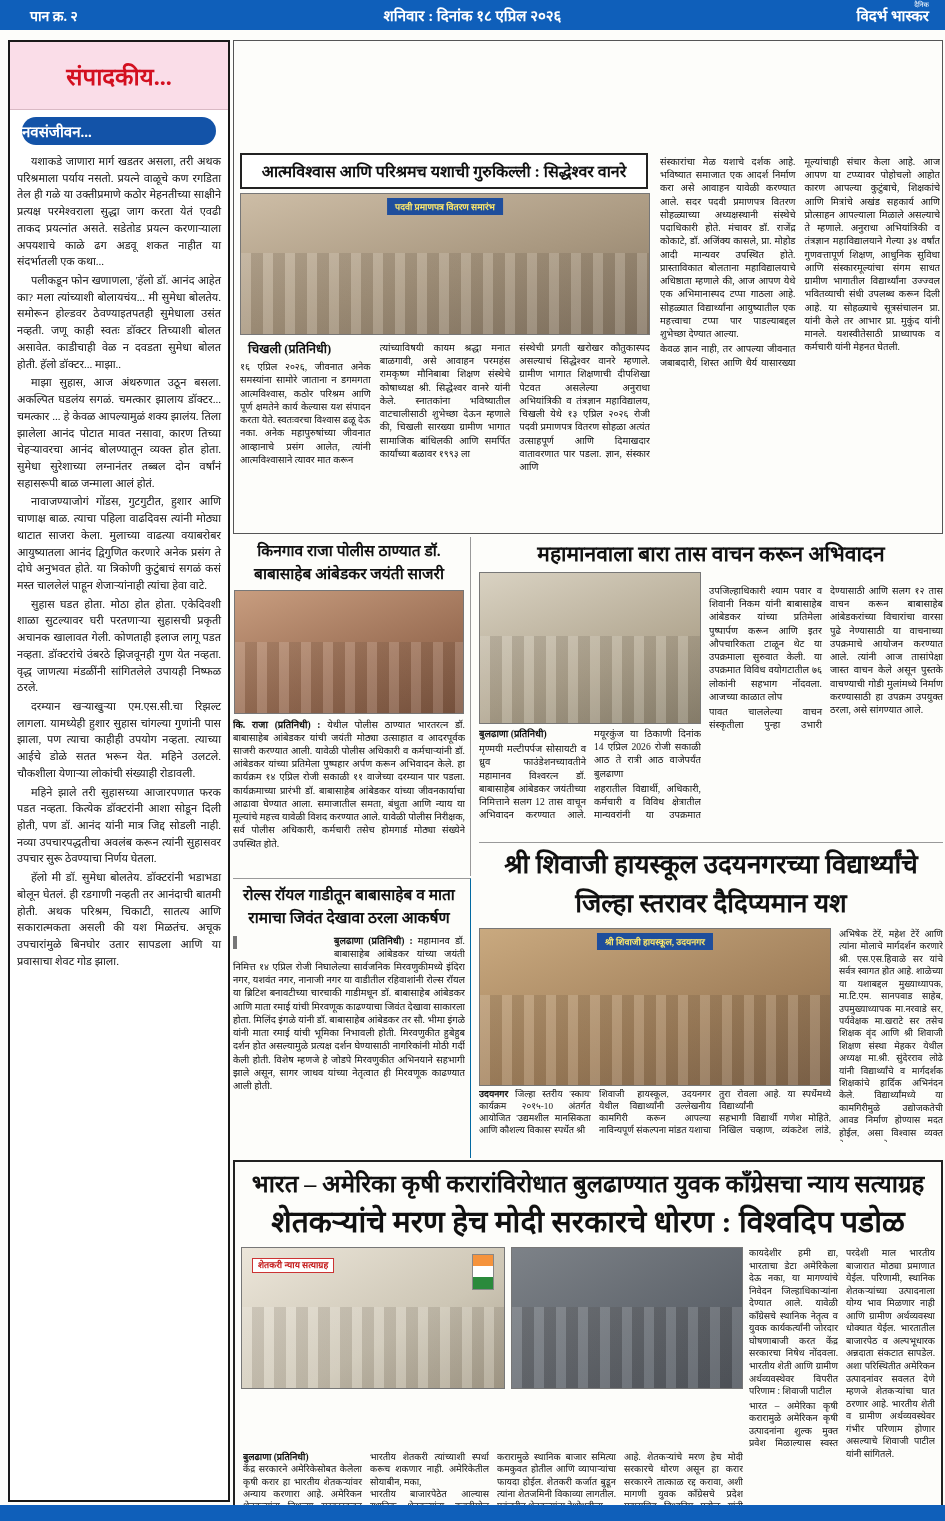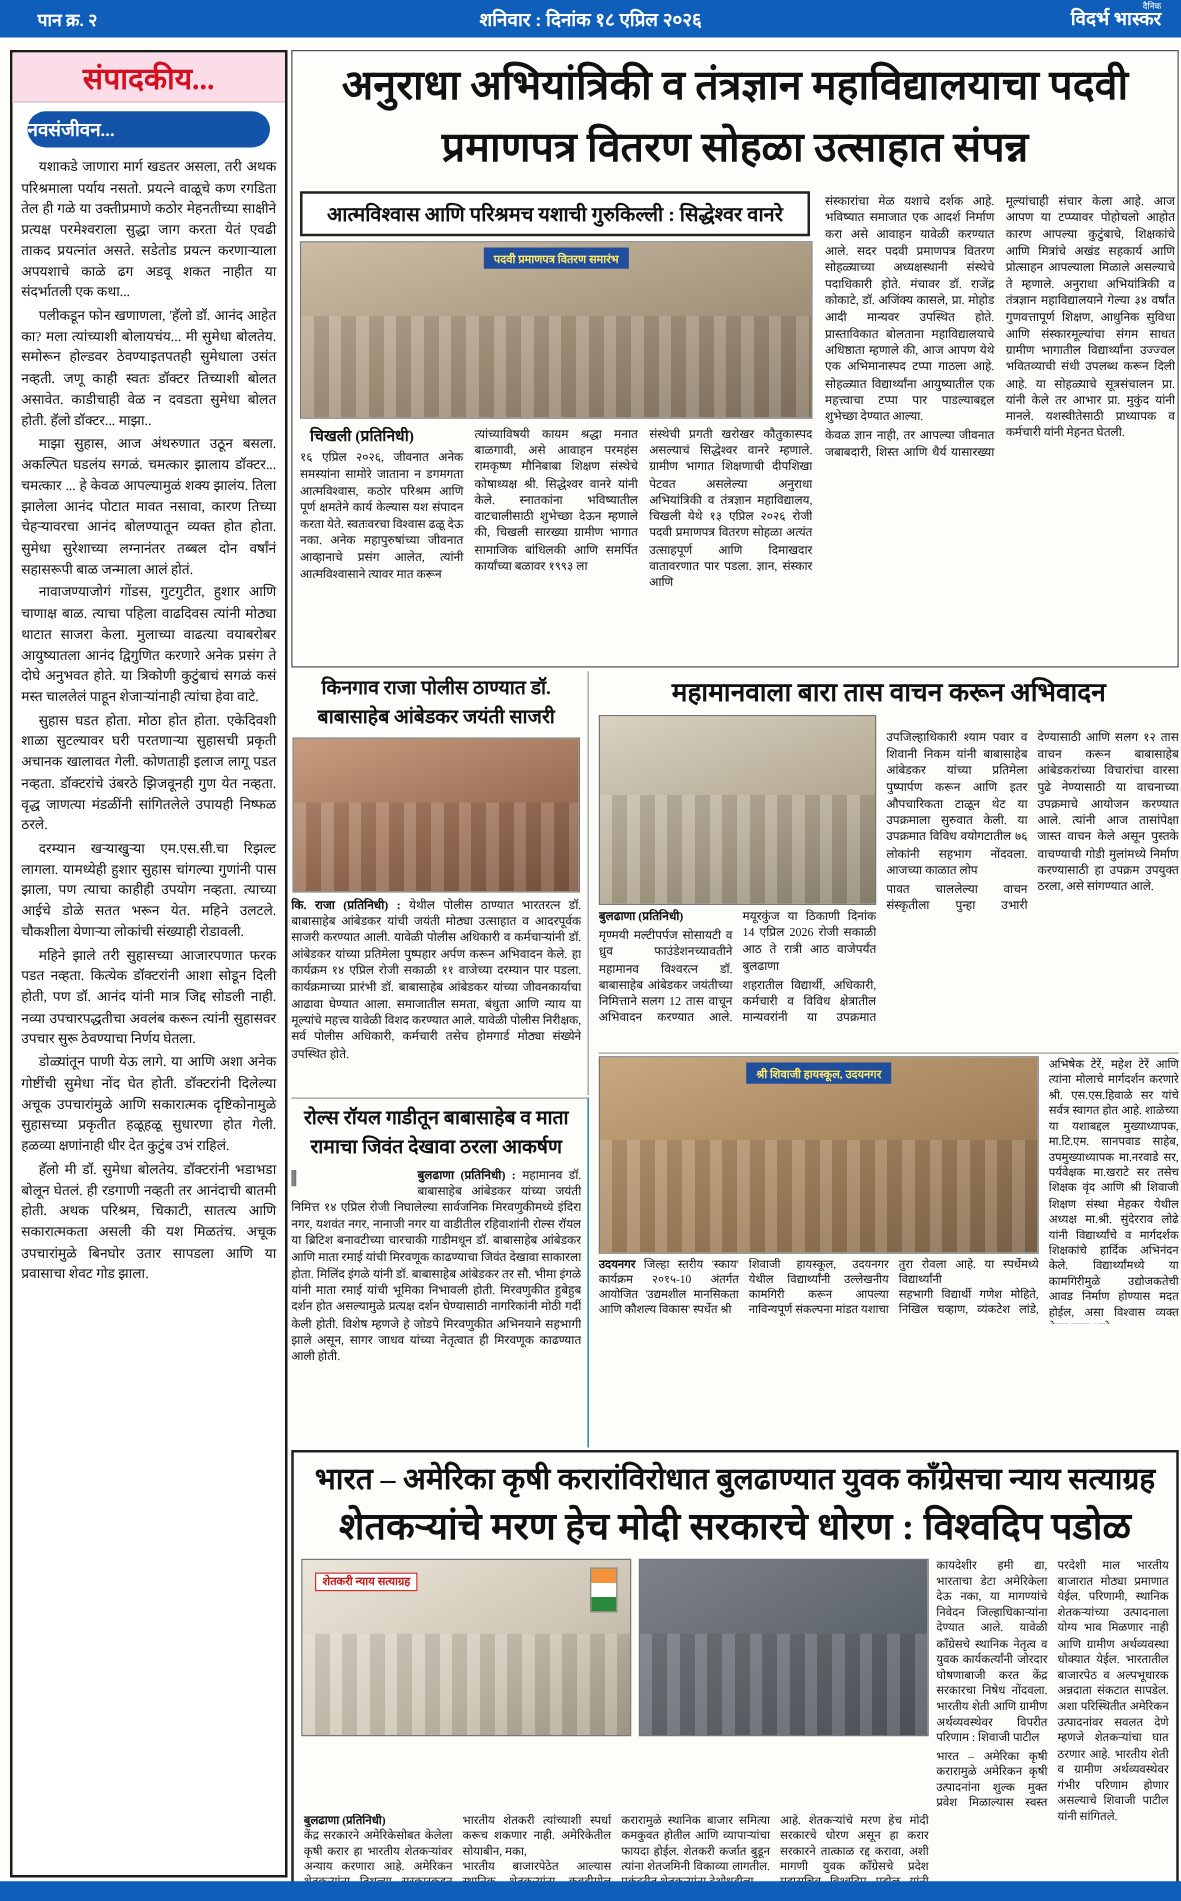--- a/index.html
+++ b/index.html
@@ -13,21 +13,21 @@
   .date{position:absolute;left:0;right:0;top:5px;text-align:center;font-size:15px;font-weight:bold;}
   .masthead{position:absolute;right:16px;top:2px;text-align:right;line-height:1;}
   .m-small{display:block;font-size:7px;}
   .m-big{display:block;font-size:15px;font-weight:bold;}
   .bottombar{position:absolute;left:0;top:1505px;width:945px;height:16px;background:#0f5fba;}
 
   
   .editorial{position:absolute;left:8px;top:40px;width:222px;height:1462px;
              border:2px solid #1a1a1a;background:#fff;overflow:hidden;}
   .ed-title{background:#fadde8;color:#d31020;font-size:24px;font-weight:bold;
-            text-align:center;padding:3px 0;border-bottom:1px solid #d9b9c4;}
+            text-align:center;padding:17px 0;border-bottom:1px solid #d9b9c4;}
   .ed-pill{margin:7px 12px 5px;background:#1353a8;color:#fff;border-radius:15px;
            font-size:15px;font-weight:bold;padding:4px 0;}
   .ed-body{padding:3px 7px;font-size:11px;line-height:1.52;text-align:justify;}
   .ed-body p{margin:0 0 2px 0;text-indent:14px;}
 
   
   .mainarea{position:absolute;left:233px;top:40px;width:710px;height:1460px;}
   section{position:absolute;}
 
   .dl{font-weight:bold;}
@@ -121,29 +121,27 @@
     <div class="ed-title" data-name="editorial-title">संपादकीय...</div>
     <div class="ed-pill" data-name="editorial-subtitle-pill">नवसंजीवन...</div>
     <div class="ed-body" data-name="editorial-body">
       <p data-name="editorial-paragraph">यशाकडे जाणारा मार्ग खडतर असला, तरी अथक परिश्रमाला पर्याय नसतो. प्रयत्ने वाळूचे कण रगडिता तेल ही गळे या उक्तीप्रमाणे कठोर मेहनतीच्या साक्षीने प्रत्यक्ष परमेश्वराला सुद्धा जाग करता येतं एवढी ताकद प्रयत्नांत असते. सडेतोड प्रयत्न करणाऱ्याला अपयशाचे काळे ढग अडवू शकत नाहीत या संदर्भातली एक कथा...</p>
       <p data-name="editorial-paragraph">पलीकडून फोन खणाणला, 'हॅलो डॉ. आनंद आहेत का? मला त्यांच्याशी बोलायचंय... मी सुमेधा बोलतेय. समोरून होल्डवर ठेवण्याइतपतही सुमेधाला उसंत नव्हती. जणू काही स्वतः डॉक्टर तिच्याशी बोलत असावेत. काडीचाही वेळ न दवडता सुमेधा बोलत होती. हॅलो डॉक्टर... माझा..</p>
       <p data-name="editorial-paragraph">माझा सुहास, आज अंथरुणात उठून बसला. अकल्पित घडलंय सगळं. चमत्कार झालाय डॉक्टर... चमत्कार ... हे केवळ आपल्यामुळं शक्य झालंय. तिला झालेला आनंद पोटात मावत नसावा, कारण तिच्या चेहऱ्यावरचा आनंद बोलण्यातून व्यक्त होत होता. सुमेधा सुरेशाच्या लग्नानंतर तब्बल दोन वर्षांनं सहासरूपी बाळ जन्माला आलं होतं.</p>
       <p data-name="editorial-paragraph">नावाजण्याजोगं गोंडस, गुटगुटीत, हुशार आणि चाणाक्ष बाळ. त्याचा पहिला वाढदिवस त्यांनी मोठ्या थाटात साजरा केला. मुलाच्या वाढत्या वयाबरोबर आयुष्यातला आनंद द्विगुणित करणारे अनेक प्रसंग ते दोघे अनुभवत होते. या त्रिकोणी कुटुंबाचं सगळं कसं मस्त चाललेलं पाहून शेजाऱ्यांनाही त्यांचा हेवा वाटे.</p>
       <p data-name="editorial-paragraph">सुहास घडत होता. मोठा होत होता. एकेदिवशी शाळा सुटल्यावर घरी परतणाऱ्या सुहासची प्रकृती अचानक खालावत गेली. कोणताही इलाज लागू पडत नव्हता. डॉक्टरांचे उंबरठे झिजवूनही गुण येत नव्हता. वृद्ध जाणत्या मंडळींनी सांगितलेले उपायही निष्फळ ठरले.</p>
       <p data-name="editorial-paragraph">दरम्यान खऱ्याखुऱ्या एम.एस.सी.चा रिझल्ट लागला. यामध्येही हुशार सुहास चांगल्या गुणांनी पास झाला, पण त्याचा काहीही उपयोग नव्हता. त्याच्या आईचे डोळे सतत भरून येत. महिने उलटले. चौकशीला येणाऱ्या लोकांची संख्याही रोडावली.</p>
       <p data-name="editorial-paragraph">महिने झाले तरी सुहासच्या आजारपणात फरक पडत नव्हता. कित्येक डॉक्टरांनी आशा सोडून दिली होती, पण डॉ. आनंद यांनी मात्र जिद्द सोडली नाही. नव्या उपचारपद्धतीचा अवलंब करून त्यांनी सुहासवर उपचार सुरू ठेवण्याचा निर्णय घेतला.</p>
-      <p data-name="editorial-paragraph">डोळ्यांतून पाणी येऊ लागे. या आणि अशा अनेक गोष्टींची सुमेधा नोंद घेत होती. डॉक्टरांनी दिलेल्या अचूक उपचारांमुळे आणि सकारात्मक दृष्टिकोनामुळे सुहासच्या प्रकृतीत हळूहळू सुधारणा होत गेली. हळव्या क्षणांनाही धीर देत कुटुंब उभं राहिलं.</p>
       <p data-name="editorial-paragraph">हॅलो मी डॉ. सुमेधा बोलतेय. डॉक्टरांनी भडाभडा बोलून घेतलं. ही रडगाणी नव्हती तर आनंदाची बातमी होती. अथक परिश्रम, चिकाटी, सातत्य आणि सकारात्मकता असली की यश मिळतंच. अचूक उपचारांमुळे बिनघोर उतार सापडला आणि या प्रवासाचा शेवट गोड झाला.</p>
     </div>
   </aside>
 
   <main class="mainarea" data-name="main-content">
 
     <section class="art1" data-name="article-graduation">
-      <h1 class="a1-head" data-name="headline-graduation">अनुराधा अभियांत्रिकी व तंत्रज्ञान महाविद्यालयाचा पदवी प्रमाणपत्र वितरण सोहळा उत्साहात संपन्न</h1>
       <div class="a1-sub" data-name="subheadline-graduation">आत्मविश्वास आणि परिश्रमच यशाची गुरुकिल्ली : सिद्धेश्वर वानरे</div>
       <div class="photo a1-photo" data-name="photo-graduation-ceremony">
         <div class="banner" data-name="photo-banner-graduation">पदवी प्रमाणपत्र वितरण समारंभ</div>
       </div>
       <div class="a1-right bodytxt" data-name="article-graduation-right-columns">
         <p data-name="article-text">संस्कारांचा मेळ यशाचे दर्शक आहे. भविष्यात समाजात एक आदर्श निर्माण करा असे आवाहन यावेळी करण्यात आले. सदर पदवी प्रमाणपत्र वितरण सोहळ्याच्या अध्यक्षस्थानी संस्थेचे पदाधिकारी होते. मंचावर डॉ. राजेंद्र कोकाटे, डॉ. अजिंक्य कासले, प्रा. मोहोड आदी मान्यवर उपस्थित होते. प्रास्ताविकात बोलताना महाविद्यालयाचे अधिष्ठाता म्हणाले की, आज आपण येथे एक अभिमानास्पद टप्पा गाठला आहे. सोहळ्यात विद्यार्थ्यांना आयुष्यातील एक महत्त्वाचा टप्पा पार पाडल्याबद्दल शुभेच्छा देण्यात आल्या.</p>
         <p data-name="article-text">केवळ ज्ञान नाही, तर आपल्या जीवनात जबाबदारी, शिस्त आणि धैर्य यासारख्या मूल्यांचाही संचार केला आहे. आज आपण या टप्प्यावर पोहोचलो आहोत कारण आपल्या कुटुंबाचे, शिक्षकांचे आणि मित्रांचे अखंड सहकार्य आणि प्रोत्साहन आपल्याला मिळाले असल्याचे ते म्हणाले. अनुराधा अभियांत्रिकी व तंत्रज्ञान महाविद्यालयाने गेल्या ३४ वर्षांत गुणवत्तापूर्ण शिक्षण, आधुनिक सुविधा आणि संस्कारमूल्यांचा संगम साधत ग्रामीण भागातील विद्यार्थ्यांना उज्ज्वल भवितव्याची संधी उपलब्ध करून दिली आहे. या सोहळ्याचे सूत्रसंचालन प्रा. यांनी केले तर आभार प्रा. मुकुंद यांनी मानले. यशस्वीतेसाठी प्राध्यापक व कर्मचारी यांनी मेहनत घेतली.</p>
       </div>
       <div class="a1-bottom bodytxt" data-name="article-graduation-body">
         <p class="dl-big" data-name="dateline-graduation">चिखली (प्रतिनिधी)</p>
@@ -184,20 +182,21 @@
       <div class="a4-body bodytxt" data-name="article-rolls-royce-body">
         <span class="a4-photos" data-name="photos-rolls-royce">
           <span class="photo p-man" data-name="photo-babasaheb-lookalike"></span>
           <span class="photo p-woman" data-name="photo-mata-ramai-lookalike"></span>
         </span>
         <p data-name="article-text"><span class="dl" data-name="dateline-rolls-royce">बुलढाणा (प्रतिनिधी) :</span> <span data-name="article-text">महामानव डॉ. बाबासाहेब आंबेडकर यांच्या जयंती निमित्त १४ एप्रिल रोजी निघालेल्या सार्वजनिक मिरवणुकीमध्ये इंदिरा नगर, यशवंत नगर, नानाजी नगर या वाडीतील रहिवाशांनी रोल्स रॉयल या ब्रिटिश बनावटीच्या चारचाकी गाडीमधून डॉ. बाबासाहेब आंबेडकर आणि माता रमाई यांची मिरवणूक काढण्याचा जिवंत देखावा साकारला होता. मिलिंद इंगळे यांनी डॉ. बाबासाहेब आंबेडकर तर सौ. भीमा इंगळे यांनी माता रमाई यांची भूमिका निभावली होती. मिरवणुकीत हुबेहुब दर्शन होत असल्यामुळे प्रत्यक्ष दर्शन घेण्यासाठी नागरिकांनी मोठी गर्दी केली होती. विशेष म्हणजे हे जोडपे मिरवणुकीत अभिनयाने सहभागी झाले असून, सागर जाधव यांच्या नेतृत्वात ही मिरवणूक काढण्यात आली होती.</span></p>
       </div>
     </section>
 
     <section class="art5" data-name="article-school-success">
+      <h2 class="a5-head" data-name="headline-school-success">श्री शिवाजी हायस्कूल उदयनगरच्या विद्यार्थ्यांचे जिल्हा स्तरावर दैदिप्यमान यश</h2>
       <div class="a5-row" data-name="article-school-content">
         <div class="a5-left" data-name="article-school-left">
           <div class="photo a5-photo" data-name="photo-school-students">
             <div class="banner" data-name="photo-banner-school">श्री शिवाजी हायस्कूल, उदयनगर</div>
           </div>
           <div class="a5-caption" data-name="article-school-caption">
             <p data-name="article-text" style="margin:0;"><span class="dl" data-name="dateline-school">उदयनगर</span> <span data-name="article-text">जिल्हा स्तरीय 'स्काय' कार्यक्रम २०१५-10 अंतर्गत आयोजित 'उद्यमशील मानसिकता आणि कौशल्य विकास' स्पर्धेत श्री</span></p>
             <p data-name="article-text" style="margin:0;">शिवाजी हायस्कूल, उदयनगर येथील विद्यार्थ्यांनी उल्लेखनीय कामगिरी करून आपल्या नाविन्यपूर्ण संकल्पना मांडत यशाचा तुरा रोवला आहे. या स्पर्धेमध्ये विद्यार्थ्यांनी</p>
             <p data-name="article-text" style="margin:0;">सहभागी विद्यार्थी गणेश मोहिते, निखिल चव्हाण, व्यंकटेश लांडे, यांच्या या यशाबद्दल सर्वत्र कौतुक होत आहे.</p>
           </div>

